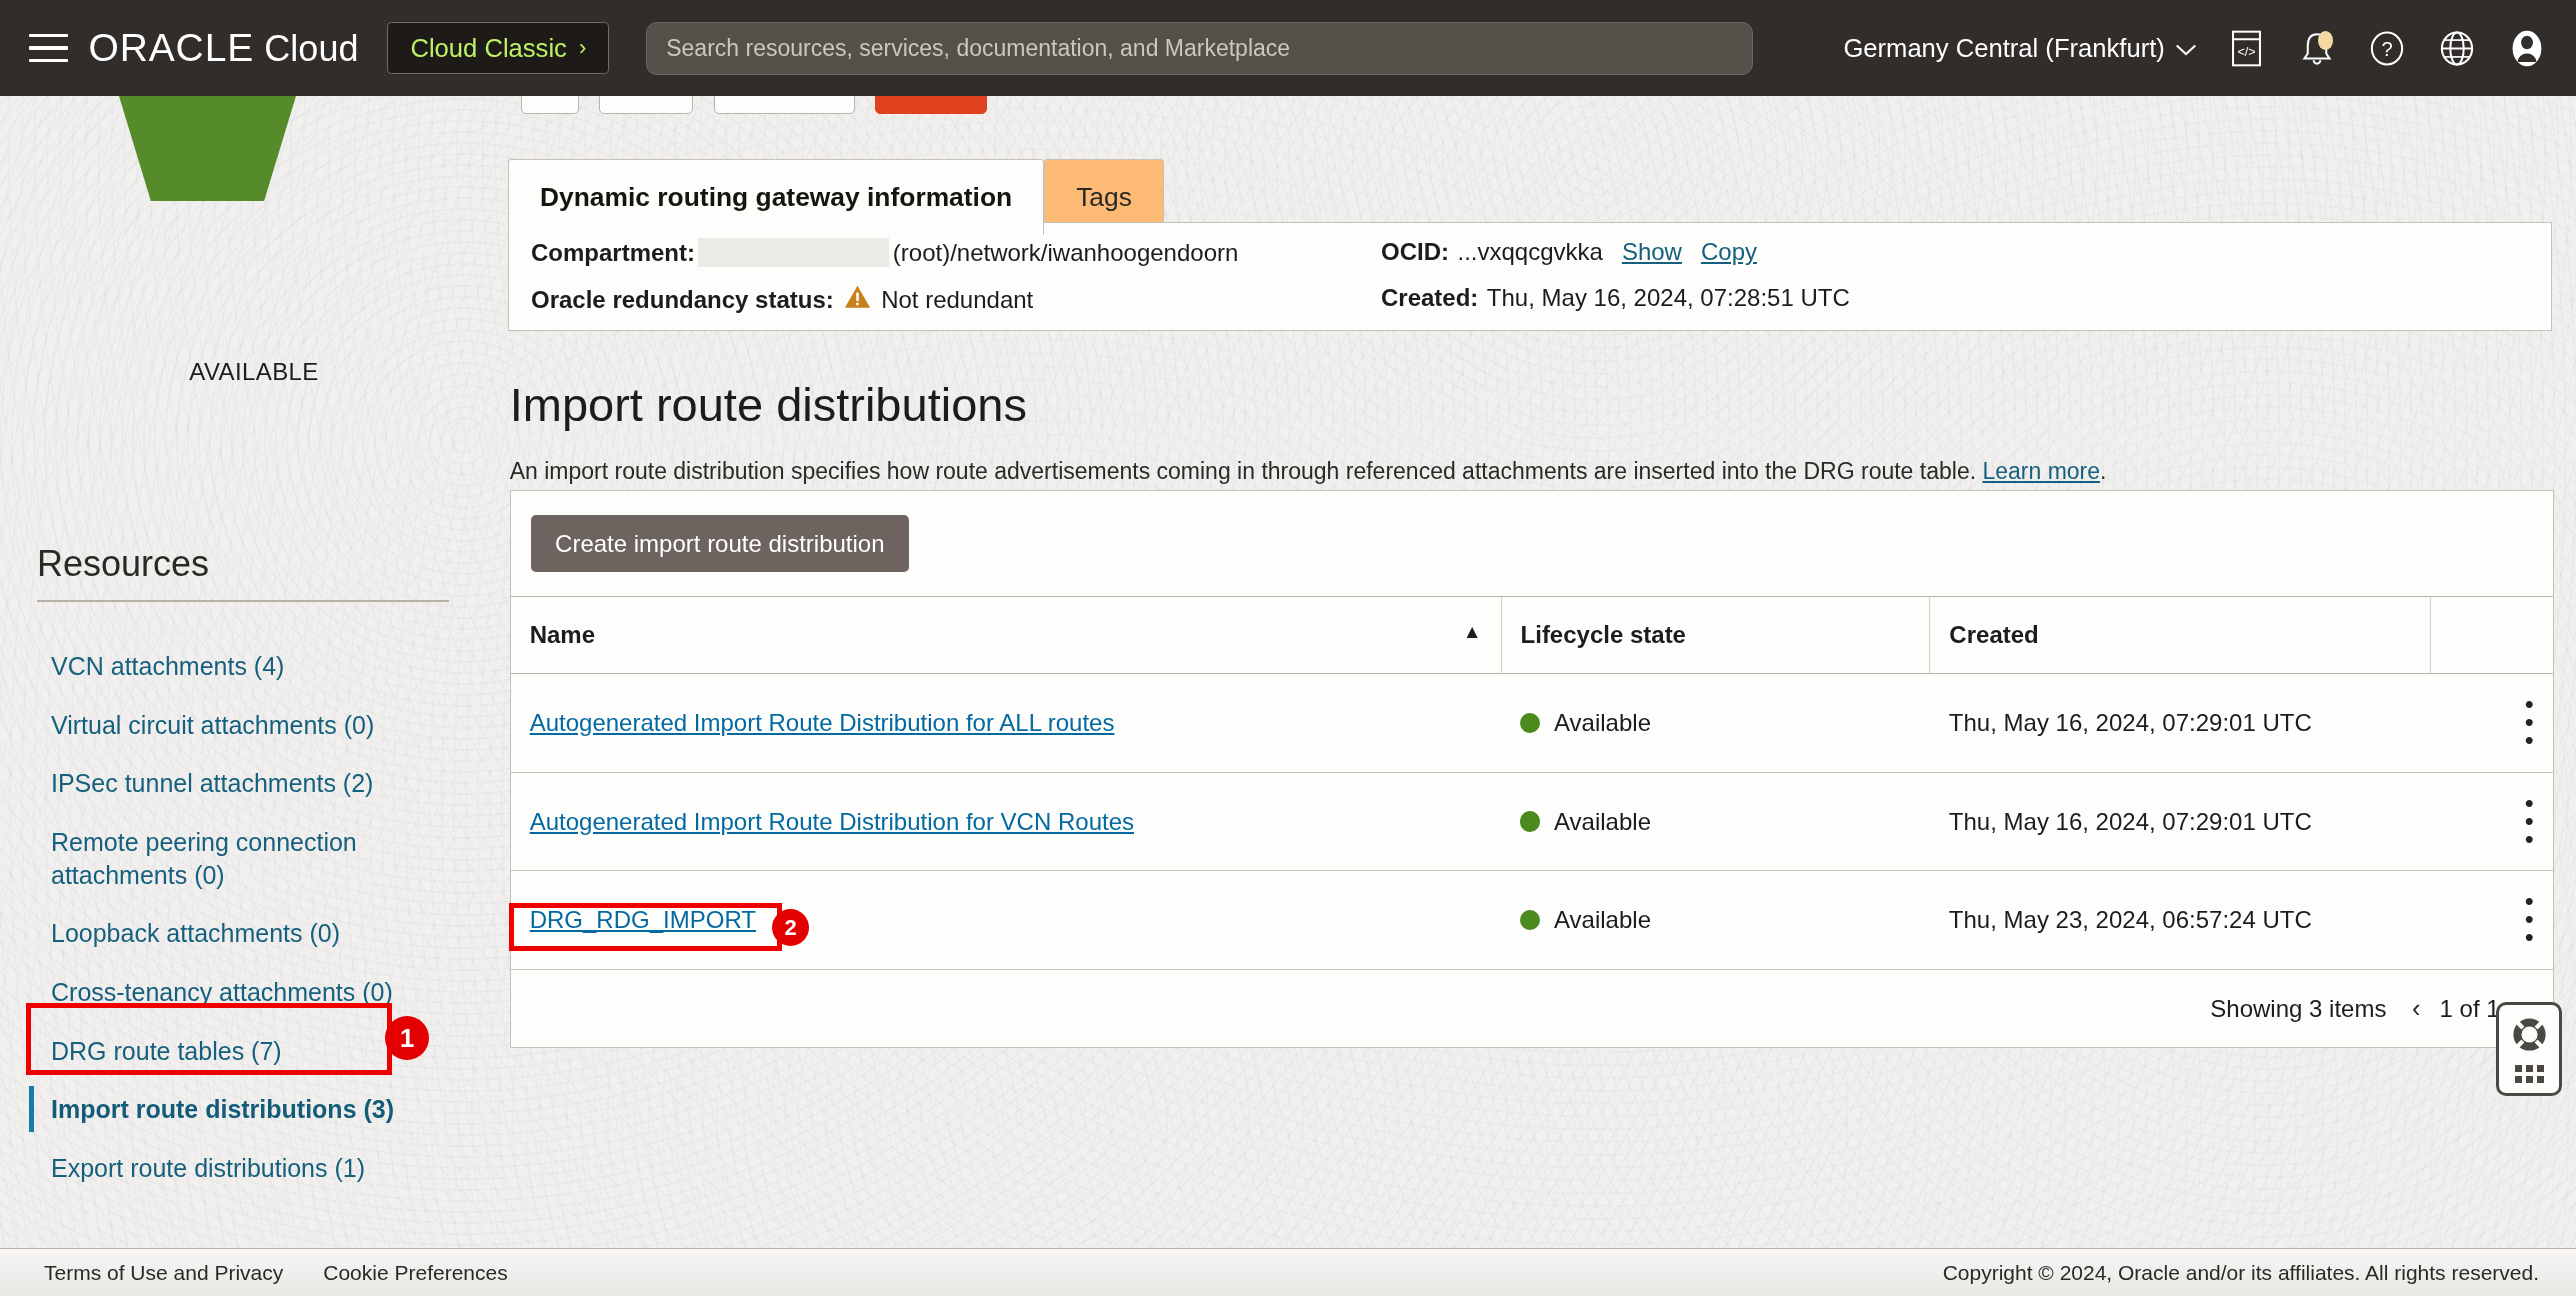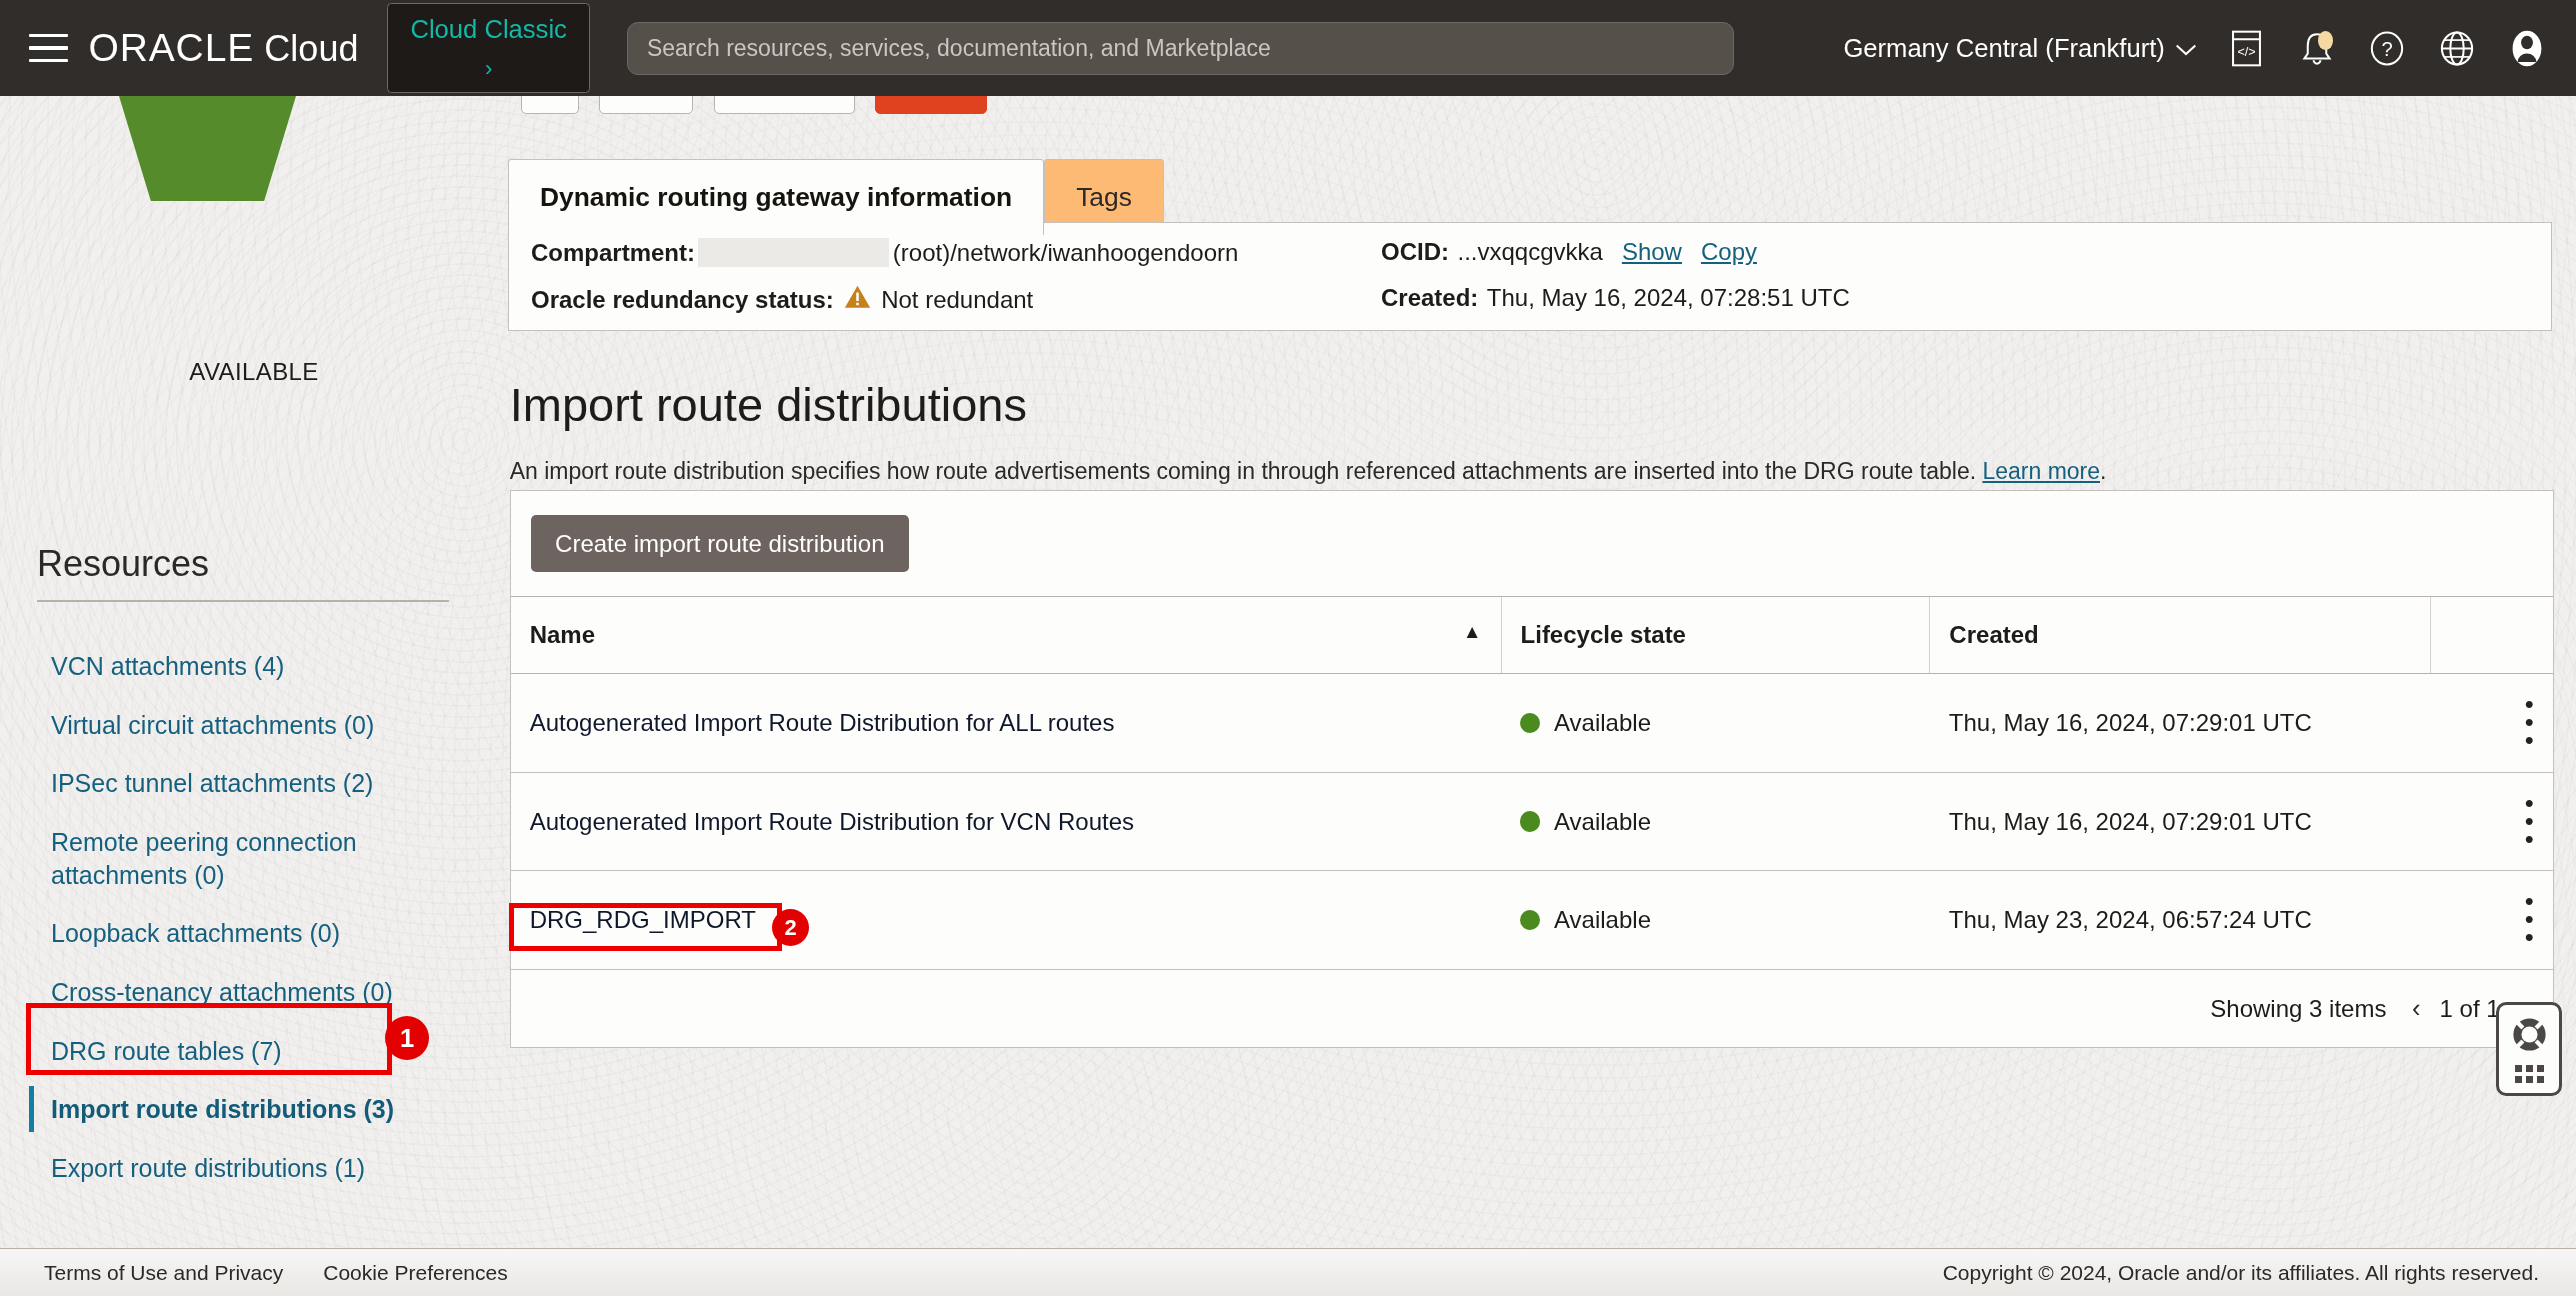--- a/index.html
+++ b/index.html
@@ -29,23 +29,23 @@
     z-index: 60;
   }
   .hamburger { width: 39px; height: 29px; display:flex; flex-direction:column;
     justify-content: space-between; margin-right: 20.4px; cursor:pointer; }
   .hamburger span { display:block; height:3.4px; background:#fff; border-radius:0.9px; }
   .brand { display:flex; align-items:baseline; gap:10.2px; margin-right: 29px; }
   .brand-oracle { color:#fff; font-size:39px; letter-spacing:0.9px; font-weight:400;
       font-family:"Liberation Sans", sans-serif; }
   .brand-cloud { color:#fff; font-size:36px; font-weight:300; }
   .classic-btn {
-    background:#1d1a18; color:#14b8a6; border:0.9px solid #6e6a66; border-radius:4.3px;
+    background:#1d1a18; color:#bef264; border:0.9px solid #6e6a66; border-radius:4.3px;
     font-size:25.6px; padding:10.2px 22px; display:flex; align-items:center; gap:12px;
-    cursor:pointer; white-space:nowrap;flex-direction:column;
+    cursor:pointer; white-space:nowrap;
   }
   .classic-btn .chev { font-size:22px; }
   .search-wrap { margin-left:37px; width:1107px; }
   .search-input {
     width:100%; height:53px; background:#56504b; border:0.9px solid #6e6762;
     border-radius:11px; color:#ddd8d4; font-size:23px; padding:0 19px;
     font-family:"Liberation Sans", sans-serif; outline:none;
   }
   .search-input::placeholder { color:#ccc6c1; }
   .top-right { margin-left:auto; display:flex; align-items:center; gap:29px; }
@@ -153,21 +153,21 @@
     border-left:0.9px solid #d6d1cb;
   }
   thead th:first-child { border-left:none; }
   th .sort-wrap { display:flex; align-items:flex-start; }
   th .sort-arrow { margin-left:auto; font-size:19px; }
   tbody td {
     font-size:24px; color:#1e1c1a; padding:22px 19px;
     border-bottom:1.7px solid #c6c0ba; vertical-align:middle;
   }
   tbody tr:last-child td { border-bottom:1.7px solid #c6c0ba; }
-  .cell-link { color:#0f172a; cursor:pointer; }
+  .cell-link { color:#0369a1; text-decoration:underline; cursor:pointer; }
   .state-cell { display:flex; align-items:center; gap:13.6px; }
   .dot { width:20.4px; height:20.4px; border-radius:50%; background:#4a8a1f; display:inline-block; }
   .kebab { text-align:right; cursor:pointer; font-size:25.6px; line-height:0.7; color:#24211e; letter-spacing:0; }
   .kebab span { display:block; }
   .col-name { width:48.5%; }
   .col-state { width:21%; }
   .col-created { width:24.5%; }
   .col-menu { width:6%; }
 
   .tbl-footer {

